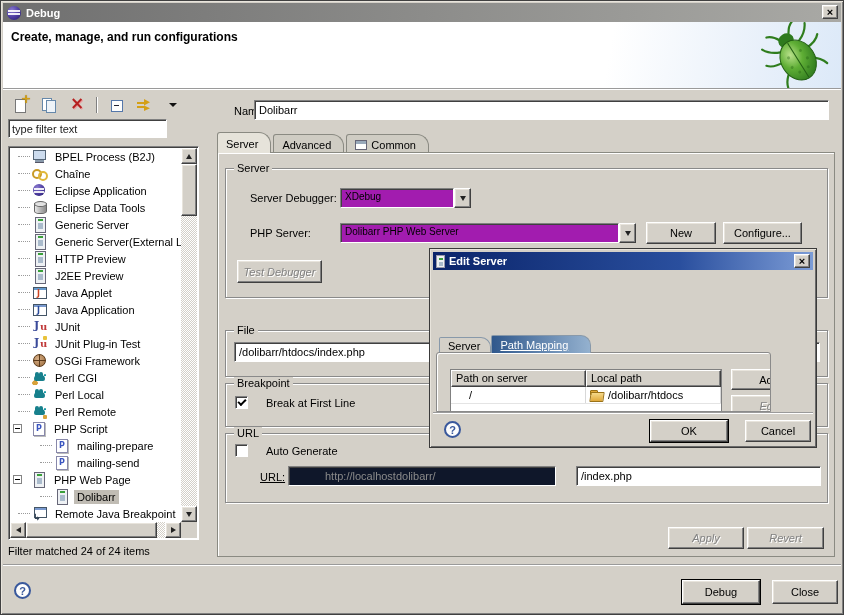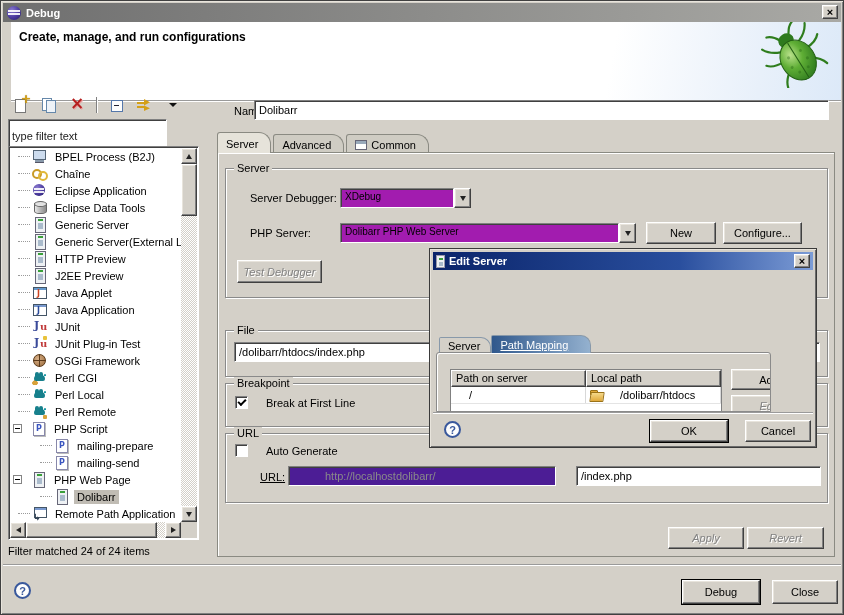--- a/index.html
+++ b/index.html
@@ -23,23 +23,23 @@
             background:linear-gradient(90deg,#6f6f6f,#a9a9a5);display:flex;align-items:center;padding:0 4px;}
   #titlebar .ttext{color:#fff;font-weight:bold;font-size:11px;margin-left:5px;}
   .eclipse-logo{width:14px;height:14px;border-radius:50%;
       background:radial-gradient(circle at 35% 30%,#8a7ad0,#4a3a9e 55%,#241a64);position:relative;}
   .eclipse-logo::after{content:"";position:absolute;left:1px;top:4px;width:12px;height:6px;
       background:linear-gradient(#fff 0 1.5px,transparent 1.5px 3.5px,#fff 3.5px 5px,transparent 5px);opacity:.9;}
   .close-x{position:absolute;right:3px;top:2px;width:16px;height:14px;display:flex;align-items:center;justify-content:center;
            font:bold 11px "Liberation Sans",sans-serif;color:#000;}
 
   
-  #header{position:absolute;left:2px;top:21px;right:2px;height:79px;
+  #header{position:absolute;left:2px;top:21px;right:2px;height:67px;
           background:linear-gradient(100deg,#ffffff 72%,#e8f0fa 90%,#dce9f8);
-          border-bottom:1px solid #9a9a9a;box-shadow:0 1px 0 #fff;margin-left:8px;}
+          border-bottom:1px solid #9a9a9a;box-shadow:0 1px 0 #fff;}
   #header .htitle{position:absolute;left:8px;top:8px;font-weight:bold;font-size:12px;color:#000;}
   #bug{position:absolute;right:6px;top:0px;}
 
   
   #toolbar{position:absolute;left:8px;top:92px;height:24px;display:flex;align-items:center;gap:4px;}
   .tool{width:24px;height:20px;display:flex;align-items:center;justify-content:center;}
   .tool .ic{position:relative;width:16px;height:16px;}
   .tsep{width:2px;height:16px;border-left:1px solid #808080;border-right:1px solid #fff;margin:0 3px;}
   .ic.new-config-icon::before{content:"";position:absolute;left:2px;top:2px;width:9px;height:12px;background:#fff;border:1px solid #777;}
   .ic.new-config-icon::after{content:"+";position:absolute;right:-2px;top:-5px;color:#d4a017;font:bold 12px "DejaVu Sans",sans-serif;text-shadow:0 0 1px #8a6a00;}
@@ -47,21 +47,21 @@
   .ic.duplicate-config-icon::after{content:"";position:absolute;left:5px;top:3px;width:8px;height:11px;background:#eef3f8;border:1px solid #6688aa;}
   .ic.delete-config-icon::before{content:"×";position:absolute;left:1px;top:-4px;font:bold 17px "DejaVu Sans",sans-serif;color:#b52020;text-shadow:1px 1px 0 #e8a0a0;}
   .ic.collapse-all-icon::before{content:"";position:absolute;left:2px;top:3px;width:10px;height:10px;background:#fdfdfd;border:1px solid #5577aa;}
   .ic.collapse-all-icon::after{content:"";position:absolute;left:5px;top:8px;width:5px;height:1px;background:#223;}
   .ic.filter-launch-icon::before{content:"";position:absolute;left:0;top:5px;width:8px;height:2px;background:#d4a017;box-shadow:0 4px 0 #d4a017;}
   .ic.filter-launch-icon::after{content:"";position:absolute;left:7px;top:2px;width:6px;height:12px;background:#d4a017;
       clip-path:polygon(0 0,100% 27%,0 54%,100% 77%,0 100%);}
   .ic.menu-dropdown-icon::before{content:"";position:absolute;left:4px;top:6px;width:0;height:0;
       border:4px solid transparent;border-top:4px solid #111;}
 
-  #filter-input{position:absolute;left:7px;top:118px;width:159px;height:19px;padding:16px 3px;font-size:11px;color:#222;}
+  #filter-input{position:absolute;left:7px;top:118px;width:159px;height:19px;padding:1px 3px;font-size:11px;color:#222;}
   input.sunken{outline:none;}
 
   #treebox{position:absolute;left:7px;top:145px;width:191px;height:394px;background:#fff;
            border:1px solid;border-color:#808080 #fff #fff #808080;box-shadow:inset 1px 1px 0 #404040;}
   #tree-rows{position:absolute;left:1px;top:1px;right:17px;bottom:17px;overflow:hidden;}
   .trow{height:17px;display:flex;align-items:center;white-space:nowrap;font-size:11px;color:#000;position:relative;}
   .trow.lvl1{padding-left:22px;}
   .trow.lvl1.parent{padding-left:3px;}
   .trow.lvl2{padding-left:44px;}
   .trow.lvl1:not(.parent)::before{content:"";position:absolute;left:8px;top:8px;width:12px;border-top:1px dotted #9a9a9a;}
@@ -150,21 +150,21 @@
   .combo .cfield{flex:1;background:#a21caf;border:1px solid;border-color:#808080 #fff #fff #808080;box-shadow:inset 1px 1px 0 #404040;
        font-size:10px;padding:2px 4px;white-space:nowrap;overflow:hidden;}
   .combo .cbtn{width:17px;display:flex;align-items:center;justify-content:center;}
 
   .checkbox{position:absolute;width:13px;height:13px;background:#fff;border:1px solid;border-color:#808080 #fff #fff #808080;
        box-shadow:inset 1px 1px 0 #404040;}
   .checkbox.on::after{content:"";position:absolute;left:2px;top:2px;width:6px;height:3px;
        border-left:2px solid #000;border-bottom:2px solid #000;transform:rotate(-45deg);}
 
   .textfield{position:absolute;height:20px;padding:1px 4px;font-size:11px;}
-  .textfield.disabled{background:#4c1d95;color:#8a8a8a;padding-left:36px;}
+  .textfield.disabled{background:#0f172a;color:#8a8a8a;padding-left:36px;}
 
   
   #dialog{position:absolute;left:428px;top:247px;width:388px;height:200px;background:#d4d0c8;z-index:50;
           border:1px solid #3a3a3a;box-shadow:inset 1px 1px 0 #e8e4dc, inset -1px -1px 0 #6a6a6a;}
   #dlg-titlebar{position:absolute;left:3px;top:3px;right:3px;height:18px;
           background:linear-gradient(90deg,#0a246a,#2a4f9e 65%,#7c9cd6);display:flex;align-items:center;padding:0 3px;}
   #dlg-titlebar .ttext{color:#fff;font-weight:bold;font-size:11px;margin-left:4px;}
   .mini-tower{width:9px;height:13px;background:#eef1f4;border:1px solid #99a;position:relative;}
   .mini-tower::after{content:"";position:absolute;left:2px;top:2px;width:4px;height:2px;background:#3aa03a;
        box-shadow:0 4px 0 #aabbcc,0 6px 0 #aabbcc;}
@@ -178,21 +178,21 @@
   .dtab.active{height:18px;background:linear-gradient(90deg,#30588c,#94b1cf);color:#fff;text-decoration:underline;z-index:5;padding-right:22px;}
   #dlg-body{position:absolute;left:6px;top:103px;width:335px;height:60px;border:1px solid #8a8a8a;border-radius:3px 3px 0 0;
        box-shadow:inset 1px 1px 0 #fff;overflow:hidden;}
   #mapping-table{position:absolute;left:13px;top:16px;width:272px;border:1px solid #808080;background:#fff;}
   #mapping-header{display:flex;height:17px;}
   .mth{width:50%;background:#d4d0c8;border:1px solid;border-color:#fff #404040 #404040 #fff;
        box-shadow:inset -1px -1px 0 #808080;font-size:11px;padding:1px 4px;}
   .mrow{display:flex;height:16px;background:#fff;}
   .mtd{width:50%;font-size:11px;display:flex;align-items:center;border-right:1px solid #d8d8d8;}
   .mtd.c1{padding-left:18px;}
-  .mtd.c2{padding-left:4px;gap:16px;text-align:center;}
+  .mtd.c2{padding-left:4px;gap:4px;text-align:center;}
   .mrow.empty{height:12px;border-top:1px solid #e4e4e4;}
   .folder-icon{width:14px;height:11px;position:relative;display:inline-block;}
   .folder-icon::before{content:"";position:absolute;left:0;top:0;width:6px;height:3px;background:#e0a93a;border:1px solid #9a7218;border-radius:1px 1px 0 0;}
   .folder-icon::after{content:"";position:absolute;left:0;top:2px;width:12px;height:8px;background:linear-gradient(#f5d98a,#e0a93a);
        border:1px solid #9a7218;border-radius:1px;transform:skewX(-8deg);}
   #dlg-bottom{position:absolute;left:3px;top:163px;right:3px;height:34px;background:#d4d0c8;
        border-top:1px solid #9a9a9a;box-shadow:inset 0 1px 0 #fff;z-index:10;}
   .help-icon{position:absolute;width:17px;height:17px;border:2px solid #39589c;border-radius:50%;background:#fdfdfd;
        color:#39589c;font:bold 11px "Liberation Sans",sans-serif;display:flex;align-items:center;justify-content:center;}
 
@@ -354,21 +354,21 @@
           <span class="texpand"></span>
           <span class="ticon php-web-icon"></span>
           <span class="tlabel">PHP Web Page</span>
         </div>
         <div class="trow lvl2">
           <span class="ticon php-web-icon"></span>
           <span class="tlabel sel">Dolibarr</span>
         </div>
         <div class="trow lvl1">
           <span class="ticon remote-java-icon"></span>
-          <span class="tlabel">Remote Path Application</span>
+          <span class="tlabel">Remote Java Breakpoint</span>
         </div>
       </div>
     <div id="vsb" class="sb-track">
       <div class="sb-btn raised" style="top:0;">
           <span class="tri up"></span>
         </div>
       <div class="raised" style="position:absolute;top:16px;width:16px;height:52px;"></div>
       <div class="sb-btn raised" style="bottom:0;">
           <span class="tri down"></span>
         </div>

